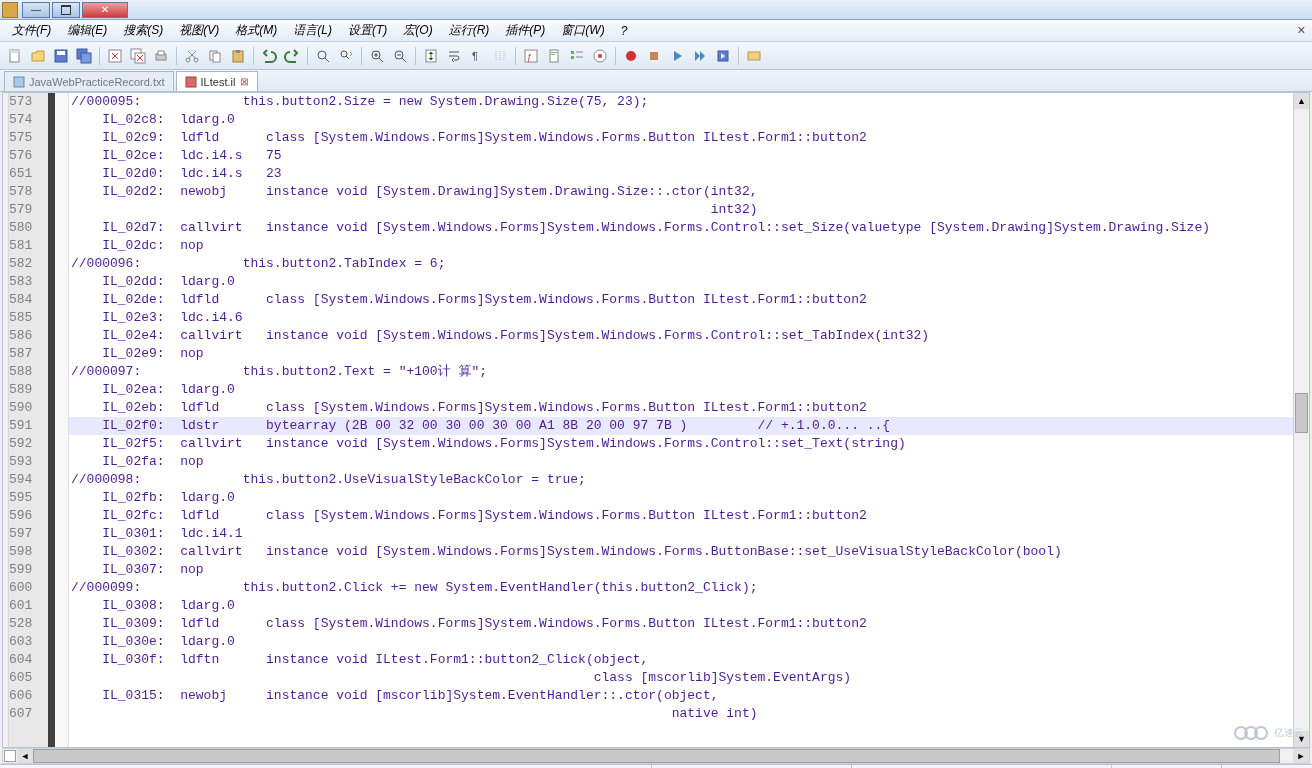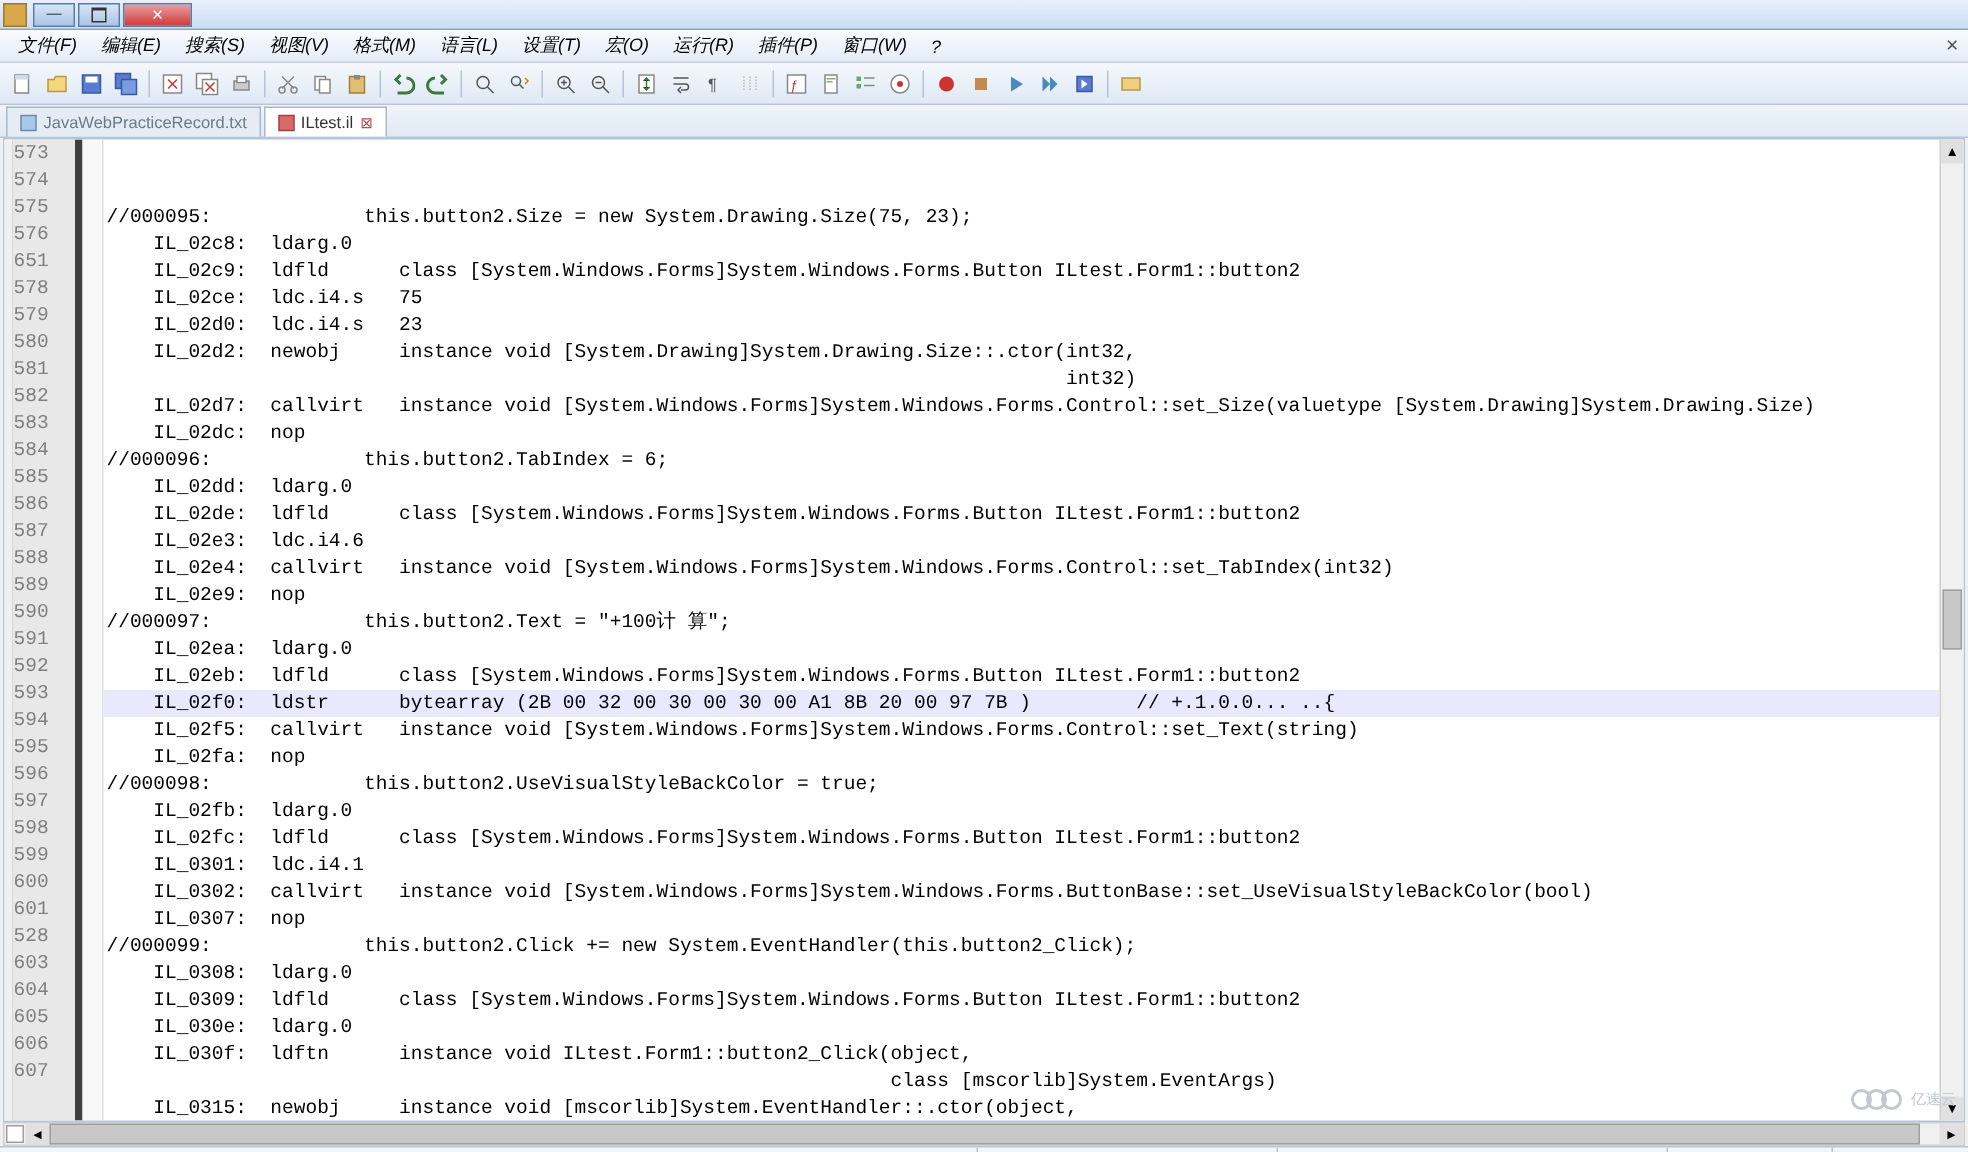--- a/index.html
+++ b/index.html
@@ -29,23 +29,23 @@
 
 .tabbar { height: 22px; background: linear-gradient(to bottom, #f0f4fa, #e1e9f3); border-bottom: 1px solid #b5c4d8; display: flex; align-items: flex-end; padding: 0 4px; }
 .tab { height: 20px; padding: 0 8px; border: 1px solid #a8b8cc; border-bottom: none; background: #e6ecf4; display: flex; align-items: center; gap: 4px; margin-right: 2px; font-size: 11px; color: #6a7a8a; justify-content: flex-end; }
 .tab.active { background: #fff; color: #333; }
 .tab-icon { width: 12px; height: 12px; }
 .tab-close { width: 10px; height: 10px; font-size: 10px; color: #b05050; display: flex; align-items: center; justify-content: center; }
 
 
 .editor-wrap { position: relative; height: 656px; background: #fff; display: flex; border: 1px solid #b5c4d8; margin: 0 2px; }
 .editor { flex: 1; display: flex; overflow: hidden; position: relative; }
-.gutter { width: 46px; background: #e8e8e8; border-right: 5px solid #404040; font-family: Consolas, "Courier New", monospace; font-size: 13px; color: #808080; text-align: right; padding-right: 20px; line-height: 18px; }
+.gutter { width: 46px; background: #e8e8e8; border-right: 7px solid #404040; font-family: Consolas, "Courier New", monospace; font-size: 13px; color: #808080; text-align: right; padding-right: 20px; line-height: 18px; }
 .fold-strip { width: 14px; background: #f8f8f8; border-right: 1px solid #e0e0e0; }
-.code { flex: 1; font-family: Consolas, "Courier New", monospace; font-size: 13px; line-height: 18px; white-space: pre; color: #000000; overflow: hidden; margin-top: 43px; }
+.code { flex: 1; font-family: Consolas, "Courier New", monospace; font-size: 13px; line-height: 18px; white-space: pre; color: #4c1d95; overflow: hidden; }
 .code-line { height: 18px; padding-left: 2px; }
 .code-line.current { background: #e8e8ff; }
 .vscroll { width: 16px; background: #f0f0f0; border-left: 1px solid #d0d0d0; position: relative; }
 .vscroll-thumb { position: absolute; left: 1px; right: 1px; top: 300px; height: 40px; background: #c8c8c8; border: 1px solid #a0a0a0; }
 .vscroll-arrow { position: absolute; left: 0; right: 0; height: 16px; background: #e0e0e0; display: flex; align-items: center; justify-content: center; font-size: 9px; }
 .vscroll-arrow.up { top: 0; }
 .vscroll-arrow.down { bottom: 0; }
 
 
 .hscroll-wrap { height: 16px; background: #f0f0f0; border: 1px solid #d0d0d0; margin: 0 2px; display: flex; align-items: center; position: relative; }

